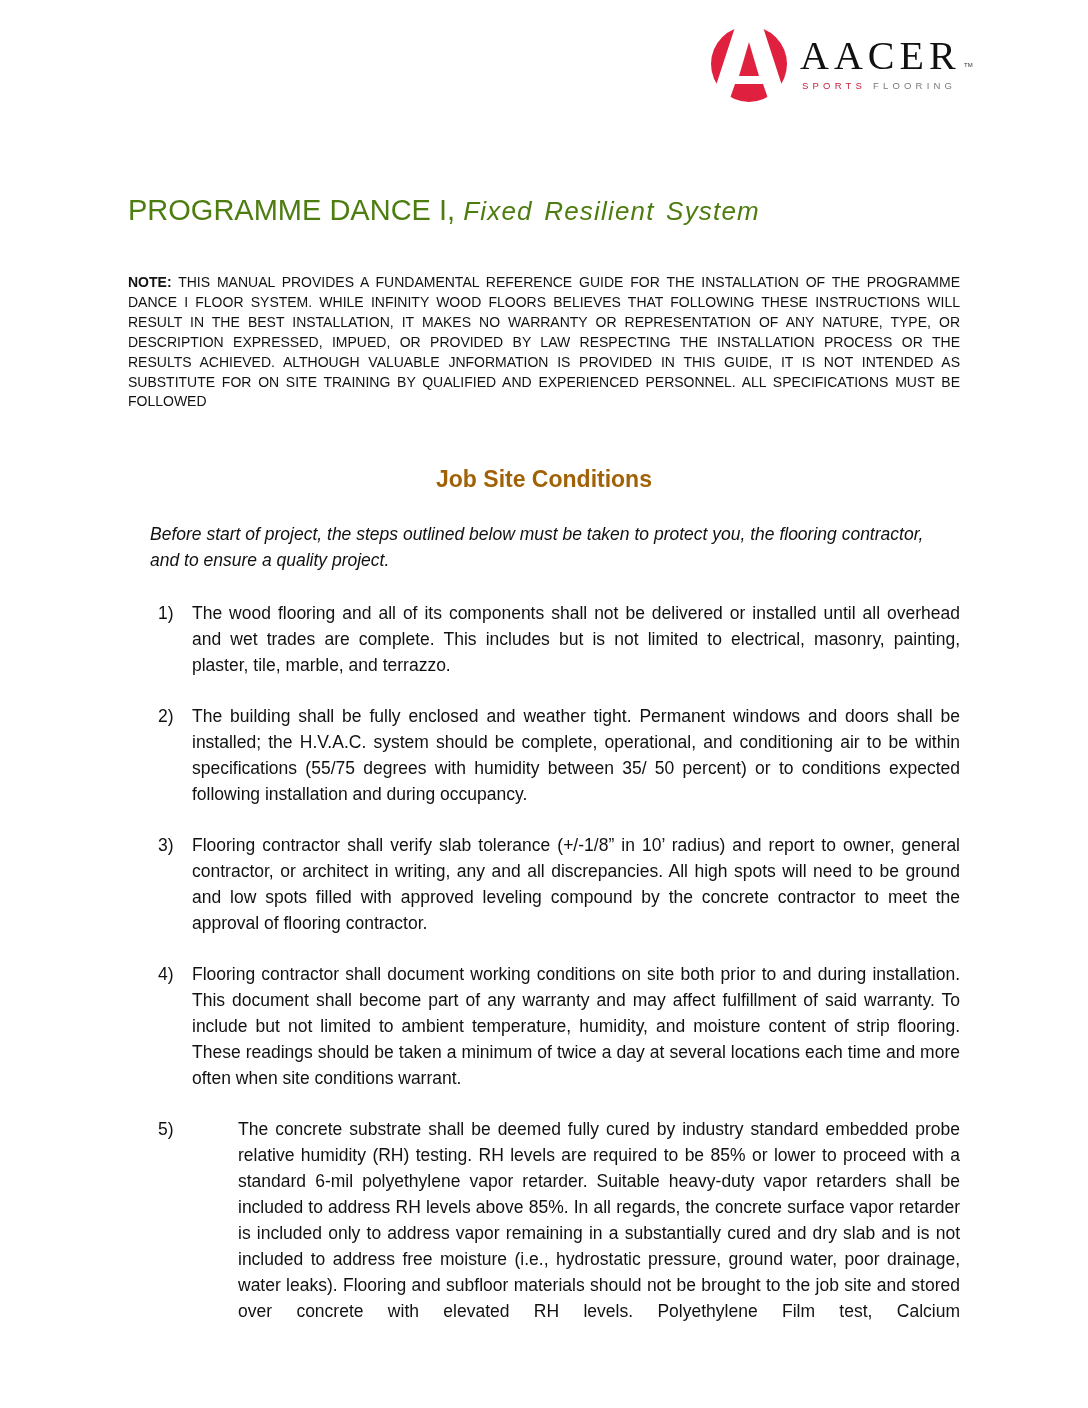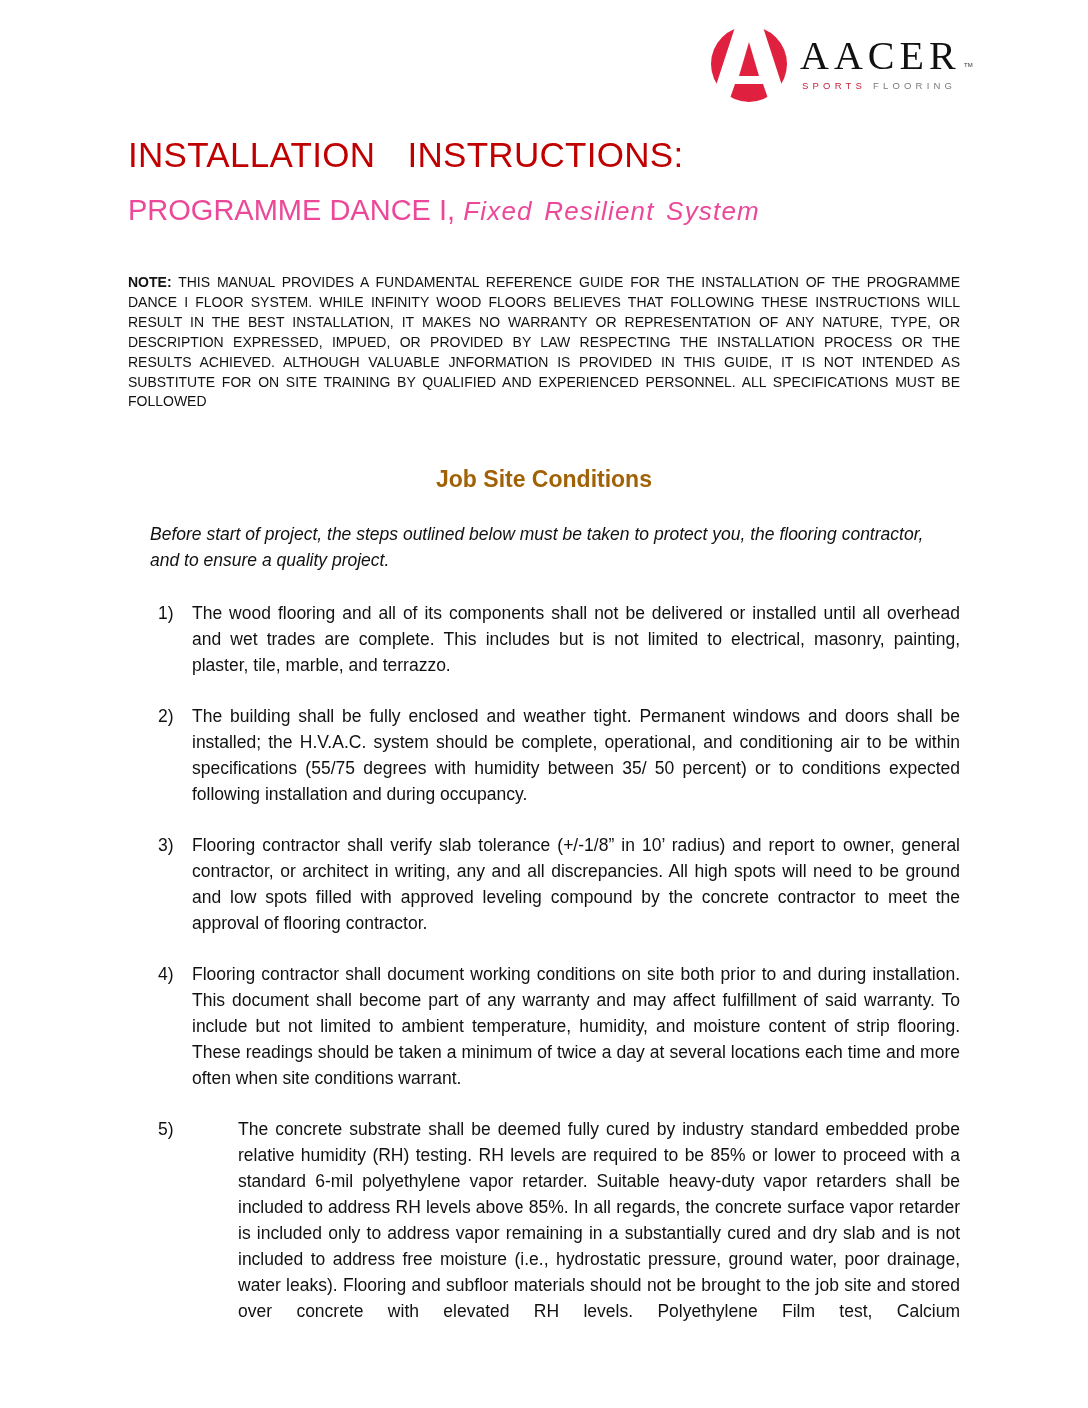--- a/index.html
+++ b/index.html
@@ -10,21 +10,21 @@
     .logo { position: absolute; left: 708px; top: 24px; width: 270px; height: 80px; }
     .logo svg { position: absolute; left: 0; top: 0; }
     .logo-brand { position: absolute; left: 92px; top: 12px; font-family: "Liberation Serif", serif; font-size: 40px; letter-spacing: 5px; color: #111; line-height: 40px; }
     .logo-tm { position: absolute; left: 256px; top: 38px; font-family: "Liberation Sans", sans-serif; font-size: 6px; color: #333; }
     .logo-tag { position: absolute; left: 94px; top: 56px; font-family: "Liberation Sans", sans-serif; font-size: 9.5px; letter-spacing: 4.2px; line-height: 12px; white-space: nowrap; }
     .logo-tag .t1 { color: #c41f3c; }
     .logo-tag .t2 { color: #7a7a7a; }
 
     
     .title { position: absolute; left: 128px; top: 133px; font-family: "Liberation Sans", sans-serif; font-size: 35px; color: #c00000; letter-spacing: 0.3px; word-spacing: 6px; line-height: 44px; font-stretch: condensed; }
-    .subtitle { position: absolute; left: 128px; top: 190px; font-family: "Liberation Sans", sans-serif; font-size: 29px; color: #ec4899; line-height: 40px; white-space: nowrap; }
+    .subtitle { position: absolute; left: 128px; top: 190px; font-family: "Liberation Sans", sans-serif; font-size: 29px; color: #4d7c0f; line-height: 40px; white-space: nowrap; }
     .subtitle .ital { font-style: italic; font-size: 26px; letter-spacing: 1.2px; word-spacing: 3px; }
 
     
     .note { position: absolute; left: 128px; top: 273px; width: 832px; font-family: "Liberation Sans", sans-serif; font-size: 14px; line-height: 19.9px; color: #111; text-align: justify; text-align-last: left; }
     .note b { font-weight: bold; }
 
     
     .section-heading { position: absolute; left: 0; width: 1088px; top: 464px; text-align: center; font-family: "Liberation Sans", sans-serif; font-weight: bold; font-size: 23px; color: #a16207; line-height: 30px; }
 
     .intro { position: absolute; left: 150px; width: 788px; top: 521px; text-align: left; font-family: "Liberation Sans", sans-serif; font-style: italic; font-size: 17.5px; line-height: 26px; color: #111; }
@@ -53,21 +53,20 @@
       <rect x="0" y="78" width="84" height="2" fill="#ffffff"></rect>
     </svg>
     <span class="logo-brand">AACER</span>
     <span class="logo-tm">TM</span>
     <div class="logo-tag">
       <span class="t1">SPORTS</span>
       <span class="t2">FLOORING</span>
     </div>
   </div>
 
-  <div class="title" style="white-space: pre;">INSTALLATION  INSTRUCTIONS:</div>
   <div class="subtitle">
     <span style="white-space: pre;">PROGRAMME DANCE I, </span><span class="ital">Fixed Resilient System</span>
   </div>
 
   <div class="note">
     <b>NOTE:</b><span> THIS MANUAL PROVIDES A FUNDAMENTAL REFERENCE GUIDE FOR THE INSTALLATION OF THE PROGRAMME DANCE I FLOOR SYSTEM. WHILE INFINITY WOOD FLOORS BELIEVES THAT FOLLOWING THESE INSTRUCTIONS WILL RESULT IN THE BEST INSTALLATION, IT MAKES NO WARRANTY OR REPRESENTATION OF ANY NATURE, TYPE, OR DESCRIPTION EXPRESSED, IMPUED, OR PROVIDED BY LAW RESPECTING THE INSTALLATION PROCESS OR THE RESULTS ACHIEVED. ALTHOUGH VALUABLE JNFORMATION IS PROVIDED IN THIS GUIDE, IT IS NOT INTENDED AS SUBSTITUTE FOR ON SITE TRAINING BY QUALIFIED AND EXPERIENCED PERSONNEL. ALL SPECIFICATIONS MUST BE FOLLOWED</span>
   </div>
 
   <div class="section-heading">Job Site Conditions</div>
   <div class="intro">Before start of project, the steps outlined below must be taken to protect you, the flooring contractor, and to ensure a quality project.</div>

